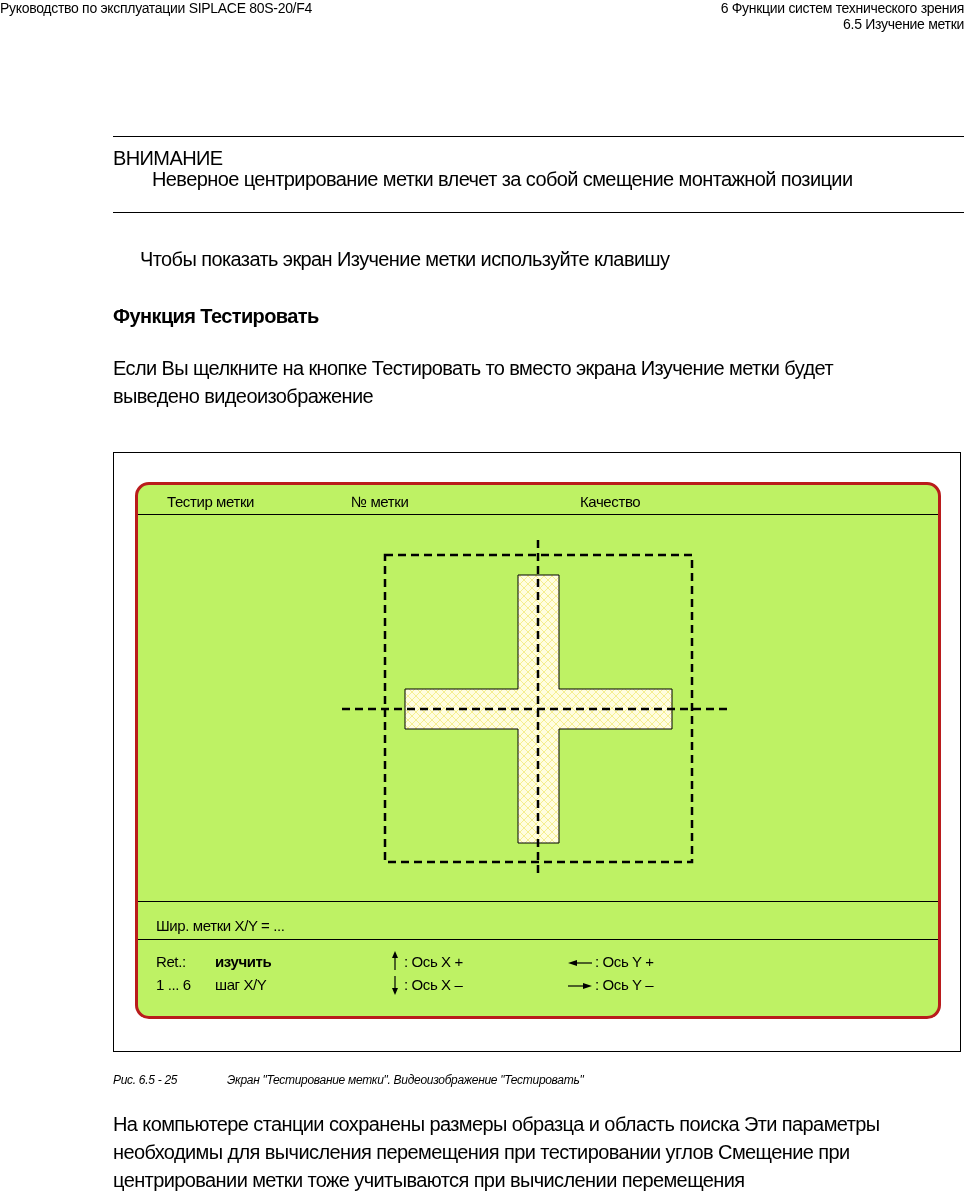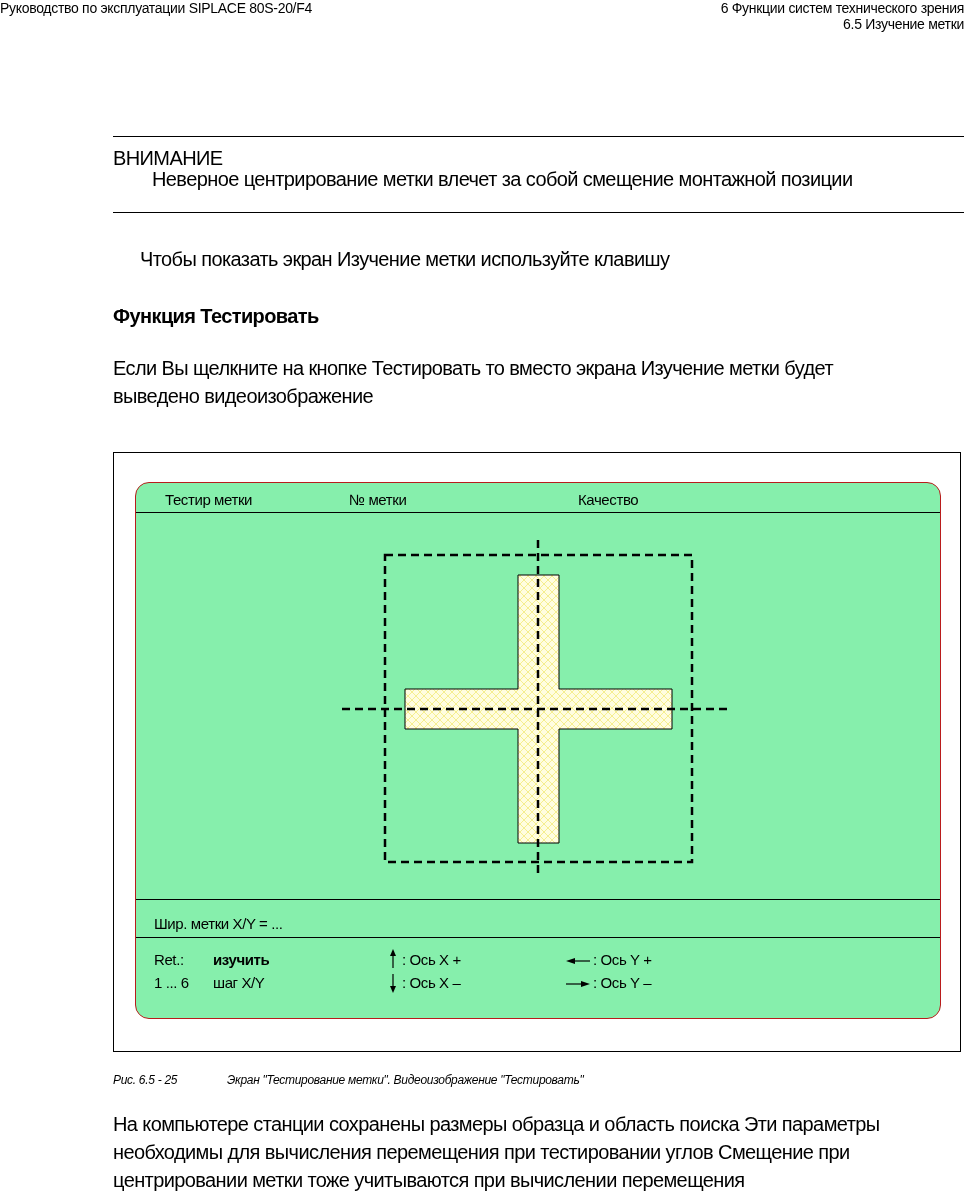--- a/index.html
+++ b/index.html
@@ -13,22 +13,22 @@
   .hdr-right { right: 0; top: 0; text-align: right; }
   .hr { position: absolute; left: 113px; width: 851px; height: 0; border-top: 1px solid #000; }
   .body-text { font-size: 20px; letter-spacing: -0.6px; line-height: 28px; }
   .bold { font-weight: bold; }
   .figure-box {
     position: absolute; left: 113px; top: 452px; width: 848px; height: 600px;
     border: 1px solid #000; box-sizing: border-box;
   }
   .screen {
     position: absolute; left: 135px; top: 482px; width: 806px; height: 537px;
-    border: 1px solid #b91c1c; border-radius: 14px; box-sizing: border-box;
-    background: #86efac;
+    border: 3px solid #b91c1c; border-radius: 14px; box-sizing: border-box;
+    background: #bef264;
   }
   .screen-line { position: absolute; left: 0; right: 0; height: 0; border-top: 1px solid #000; }
   .scr-text { position: absolute; font-size: 15px; letter-spacing: -0.4px; white-space: nowrap; }
   .caption { font-size: 12px; font-style: italic; letter-spacing: -0.3px; text-align: center; }
   svg { position: absolute; left: 0; top: 0; }
 </style>
 </head>
 <body>
 
 <div class="abs hdr hdr-left">

